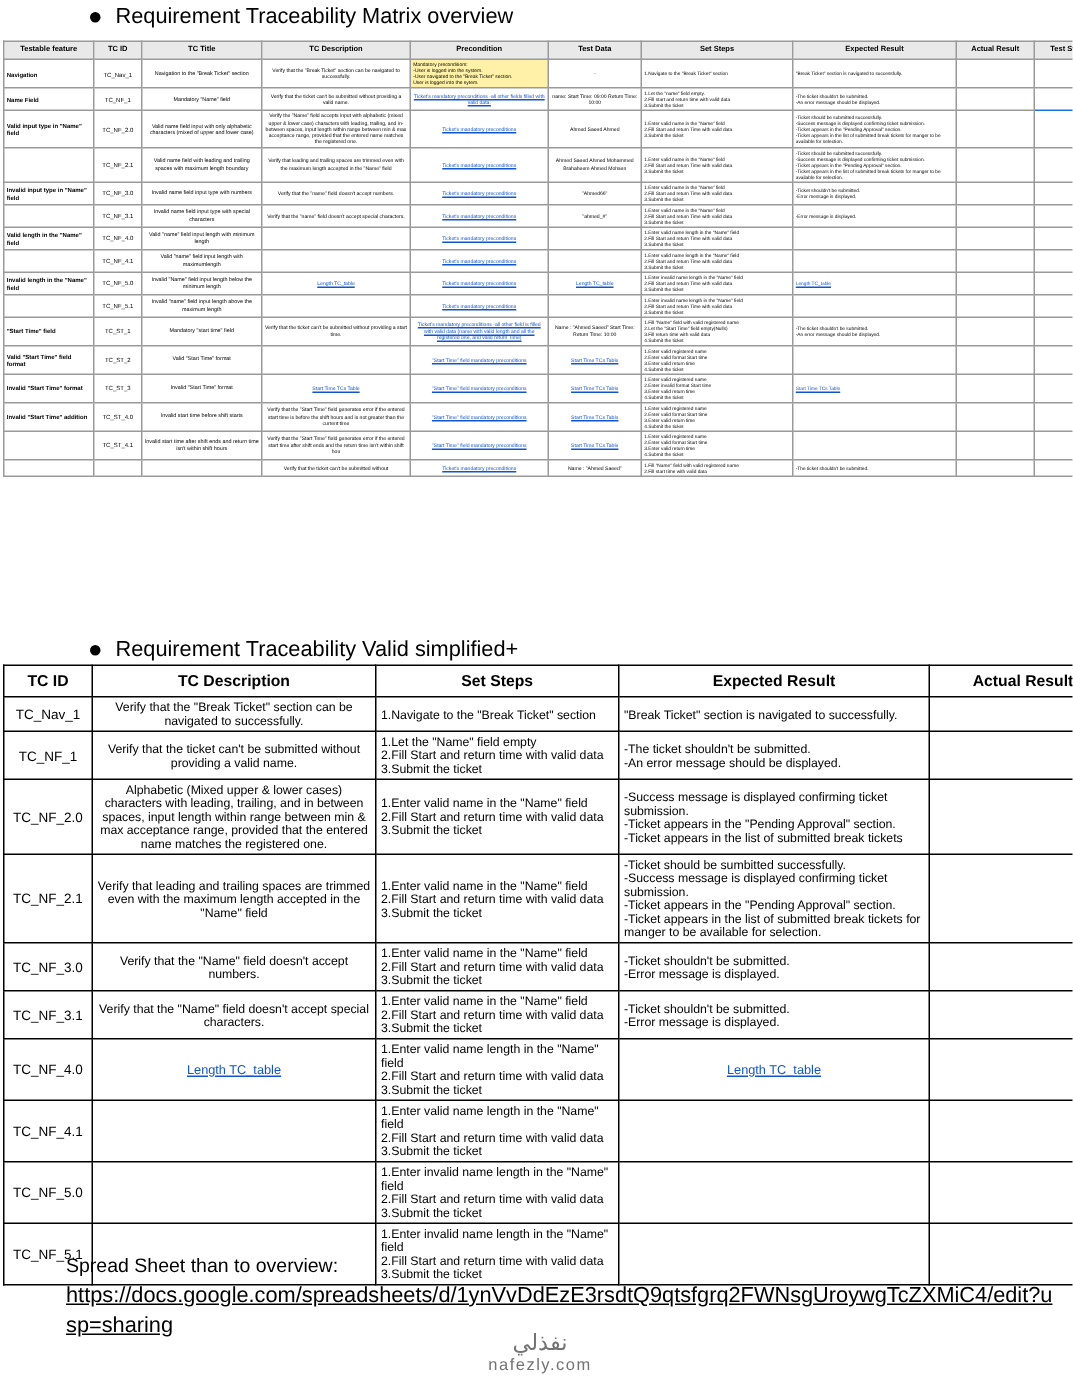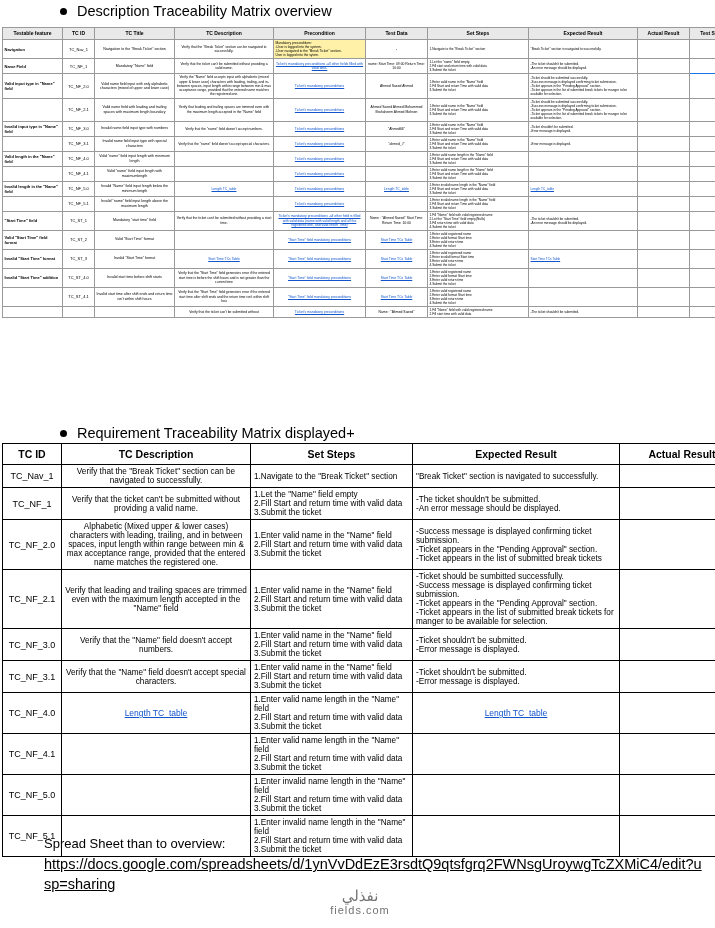--- a/index.html
+++ b/index.html
@@ -102,21 +102,21 @@
   #watermark .wm-ar{font-size:15px;letter-spacing:1px;line-height:1;}
   #watermark .wm-en{font-size:11px;letter-spacing:1px;line-height:1.4;}
 </style>
 </head>
 <body>
 
 <div class="page">
 
   <div id="h1wrap" class="heading">
     <span class="bullet"></span>
-    <span class="htext">Description Traceability Matrix overview</span>
+    <span class="htext">Requirement Traceability Matrix overview</span>
   </div>
 
   <table id="overview">
     <thead>
       <tr>
         <th style="width:56px">Testable feature</th>
         <th style="width:28px">TC ID</th>
         <th style="width:76px">TC Title</th>
         <th style="width:95px">TC Description</th>
         <th style="width:88px">Precondition</th>
@@ -370,21 +370,21 @@
 2.Fill start time with valid data</td>
           <td class="ov-exp">-The ticket shouldn't be submitted.</td>
           <td class="ov-act"></td>
           <td class="ov-stat"></td>
         </tr>
       </tbody>
   </table>
 
   <div id="h2wrap" class="heading">
     <span class="bullet"></span>
-    <span class="htext">Requirement Traceability Matrix displayed+</span>
+    <span class="htext">Requirement Traceability Valid simplified+</span>
   </div>
 
   <table id="simple">
     <thead>
       <tr>
         <th style="width:52px">TC ID</th>
         <th style="width:182px">TC Description</th>
         <th style="width:155px">Set Steps</th>
         <th style="width:200px">Expected Result</th>
         <th style="width:118px">Actual Result</th>
@@ -490,16 +490,16 @@
       </tbody>
   </table>
 
   <div id="footwrap">
     <div class="foot-label">Spread Sheet than to overview:</div>
     <a class="foot-link" href="#">https://docs.google.com/spreadsheets/d/1ynVvDdEzE3rsdtQ9qtsfgrq2FWNsgUroywgTcZXMiC4/edit?usp=sharing</a>
   </div>
 
   <div id="watermark">
     <div class="wm-ar">نفذلي</div>
-    <div class="wm-en">fields.com</div>
+    <div class="wm-en">nafezly.com</div>
   </div>
 
 </div>
 
 </body></html>

